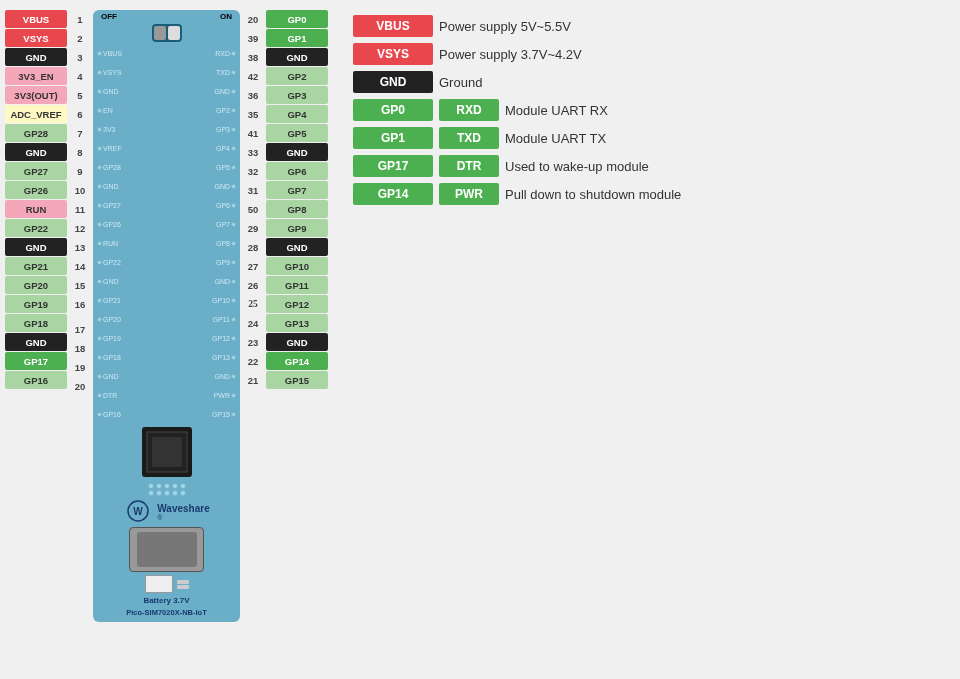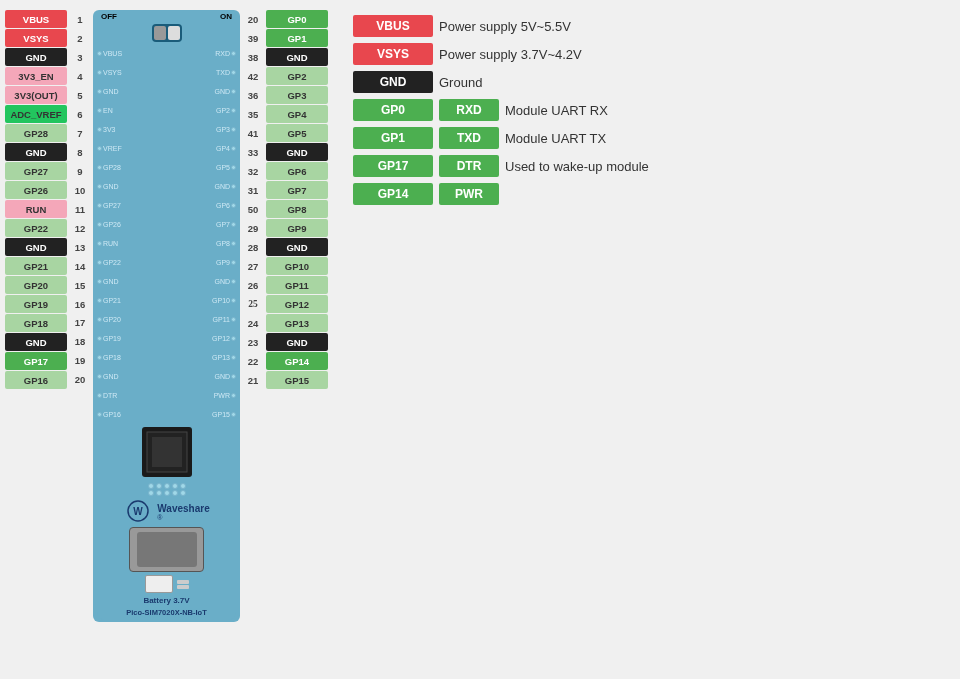--- a/index.html
+++ b/index.html
@@ -153,21 +153,21 @@
 <body>
 
 <div class="page">
 
   <div class="left-col" id="left-pins-col">
       <div class="pin-label-sm" style="background-color: rgb(232, 71, 78); color: white; margin-bottom: 1px;">VBUS</div>
       <div class="pin-label-sm" style="background-color: rgb(232, 71, 78); color: white; margin-bottom: 1px;">VSYS</div>
       <div class="pin-label-sm" style="background-color: rgb(34, 34, 34); color: white; margin-bottom: 1px;">GND</div>
       <div class="pin-label-sm" style="background-color: rgb(244, 167, 185); color: rgb(51, 51, 51); margin-bottom: 1px;">3V3_EN</div>
       <div class="pin-label-sm" style="background-color: rgb(244, 167, 185); color: rgb(51, 51, 51); margin-bottom: 1px;">3V3(OUT)</div>
-      <div class="pin-label-sm" style="background-color: #22c55e; color: rgb(51, 51, 51); margin-bottom: 1px;">ADC_VREF</div>
+      <div class="pin-label-sm" style="background-color: #fef9c3; color: rgb(51, 51, 51); margin-bottom: 1px;">ADC_VREF</div>
       <div class="pin-label-sm" style="background-color: rgb(168, 213, 162); color: rgb(51, 51, 51); margin-bottom: 1px;">GP28</div>
       <div class="pin-label-sm" style="background-color: rgb(34, 34, 34); color: white; margin-bottom: 1px;">GND</div>
       <div class="pin-label-sm" style="background-color: rgb(168, 213, 162); color: rgb(51, 51, 51); margin-bottom: 1px;">GP27</div>
       <div class="pin-label-sm" style="background-color: rgb(168, 213, 162); color: rgb(51, 51, 51); margin-bottom: 1px;">GP26</div>
       <div class="pin-label-sm" style="background-color: rgb(244, 167, 185); color: rgb(51, 51, 51); margin-bottom: 1px;">RUN</div>
       <div class="pin-label-sm" style="background-color: rgb(168, 213, 162); color: rgb(51, 51, 51); margin-bottom: 1px;">GP22</div>
       <div class="pin-label-sm" style="background-color: rgb(34, 34, 34); color: white; margin-bottom: 1px;">GND</div>
       <div class="pin-label-sm" style="background-color: rgb(168, 213, 162); color: rgb(51, 51, 51); margin-bottom: 1px;">GP21</div>
       <div class="pin-label-sm" style="background-color: rgb(168, 213, 162); color: rgb(51, 51, 51); margin-bottom: 1px;">GP20</div>
       <div class="pin-label-sm" style="background-color: rgb(168, 213, 162); color: rgb(51, 51, 51); margin-bottom: 1px;">GP19</div>
@@ -186,21 +186,21 @@
       <div class="num-cell" style="margin-bottom: 1px;">6</div>
       <div class="num-cell" style="margin-bottom: 1px;">7</div>
       <div class="num-cell" style="margin-bottom: 1px;">8</div>
       <div class="num-cell" style="margin-bottom: 1px;">9</div>
       <div class="num-cell" style="margin-bottom: 1px;">10</div>
       <div class="num-cell" style="margin-bottom: 1px;">11</div>
       <div class="num-cell" style="margin-bottom: 1px;">12</div>
       <div class="num-cell" style="margin-bottom: 1px;">13</div>
       <div class="num-cell" style="margin-bottom: 1px;">14</div>
       <div class="num-cell" style="margin-bottom: 1px;">15</div>
-      <div class="num-cell" style="margin-bottom: 0; text-align: center;">16</div>
+      <div class="num-cell" style="margin-bottom: 7px; text-align: center;">16</div>
       <div class="num-cell" style="margin-bottom: 1px;">17</div>
       <div class="num-cell" style="margin-bottom: 1px;">18</div>
       <div class="num-cell" style="margin-bottom: 1px;">19</div>
       <div class="num-cell" style="margin-bottom: 1px;">20</div>
     </div>
 
   <div class="board-center" id="board-center-el">
     <div class="board-top-row">
       <span>OFF</span>
       <span>ON</span>
@@ -540,15 +540,16 @@
         <span class="legend-desc">Module UART TX</span>
       </div>
       <div class="legend-row">
         <div class="legend-label" style="background-color: rgb(76, 175, 80); color: white;">GP17</div>
         <div class="legend-label2" style="background-color: rgb(76, 175, 80); color: white;">DTR</div>
         <span class="legend-desc">Used to wake-up module</span>
       </div>
       <div class="legend-row">
         <div class="legend-label" style="background-color: rgb(76, 175, 80); color: white;">GP14</div>
         <div class="legend-label2" style="background-color: rgb(76, 175, 80); color: white;">PWR</div>
+        <span class="legend-desc">Pull down to shutdown module</span>
       </div>
     </div>
 </div>
 
 </body></html>

